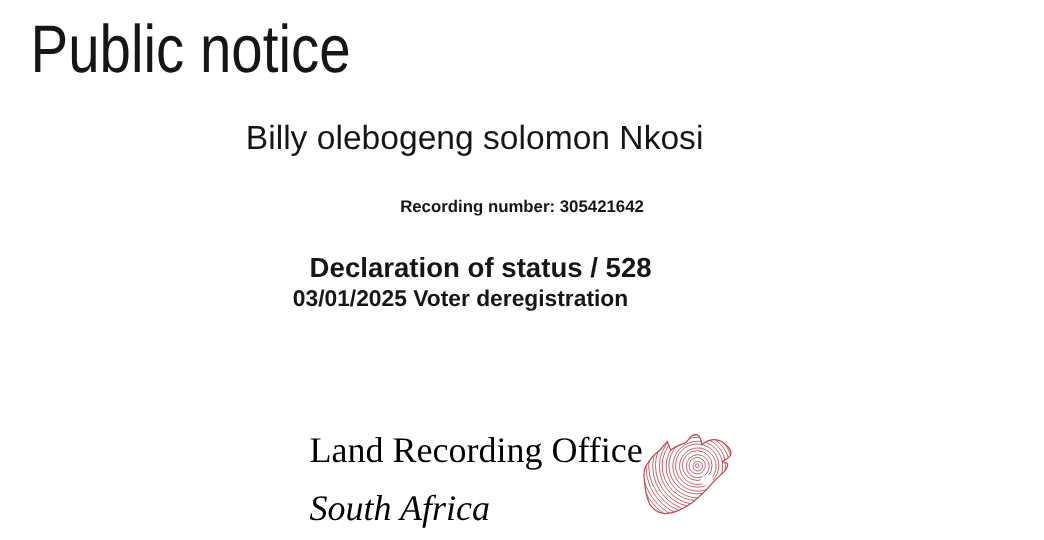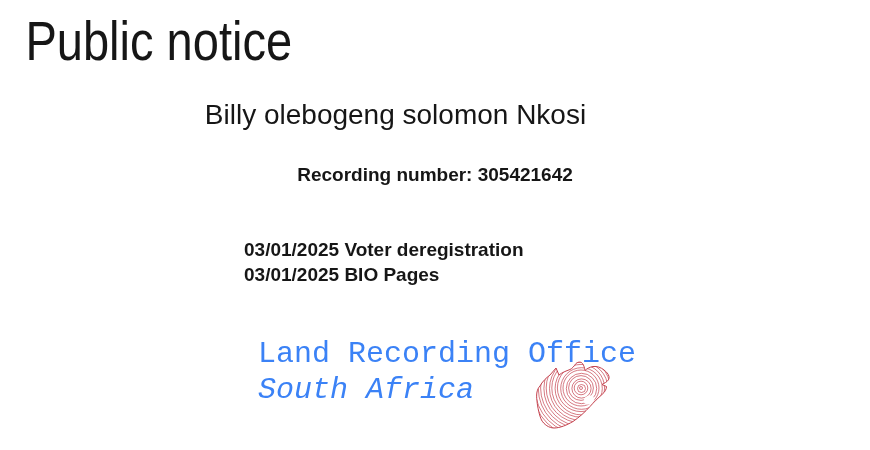--- a/index.html
+++ b/index.html
@@ -42,21 +42,21 @@
     line-height: 1;
     font-weight: 400;
     white-space: nowrap;
   }
   .recording-line {
     position: absolute;
     top: 165px;
     left: 0;
     width: 870px;
     text-align: center;
-    font-size: 19px;
+    font-size: 14px;
     line-height: 1;
     font-weight: 700;
     white-space: nowrap;
   }
   .section-heading {
     position: absolute;
     top: 212px;
     left: 258px;
     font-size: 23px;
     line-height: 1;
@@ -67,30 +67,31 @@
     position: absolute;
     top: 238px;
     left: 244px;
     font-size: 19px;
     line-height: 24.6px;
     font-weight: 700;
     white-space: nowrap;
   }
   .footer-logo {
     position: absolute;
-    top: 336px;
+    top: 358px;
     left: 258px;
-    font-family: Liberation Mono, monospace;
+    font-family: Liberation Serif, serif;
     font-size: 30px;
     line-height: 36px;
-    color: #3b82f6;
+    color: #000000;
     white-space: nowrap;
   }
   .footer-logo .country {
     font-style: italic;
+    margin-top: 12px;
   }
   .stamp {
     position: absolute;
     left: 533px;
     top: 361px;
     width: 79px;
     height: 70px;
   }
 </style>
 </head>
@@ -102,29 +103,26 @@
     <span class="condense">Public notice</span>
   </div>
 
   <div class="subtitle">Billy olebogeng solomon Nkosi</div>
 
   <div class="recording-line">
     <span>Recording number:</span>
     <span>305421642</span>
   </div>
 
+  <div class="section-heading">Declaration of status / 528</div>
 
   <div class="doc-list">
     <div class="doc-row">
       <span>03/01/2025</span>
       <span>Voter deregistration</span>
-    </div>
-    <div class="doc-row">
-      <span>03/01/2025</span>
-      <span>BIO Pages</span>
     </div>
   </div>
 
   <div class="footer-logo">
     <div class="org">Land Recording Office</div>
     <div class="country">South Africa</div>
   </div>
 
   <svg class="stamp" viewBox="0 0 79 70" xmlns="http://www.w3.org/2000/svg">
     <defs>

